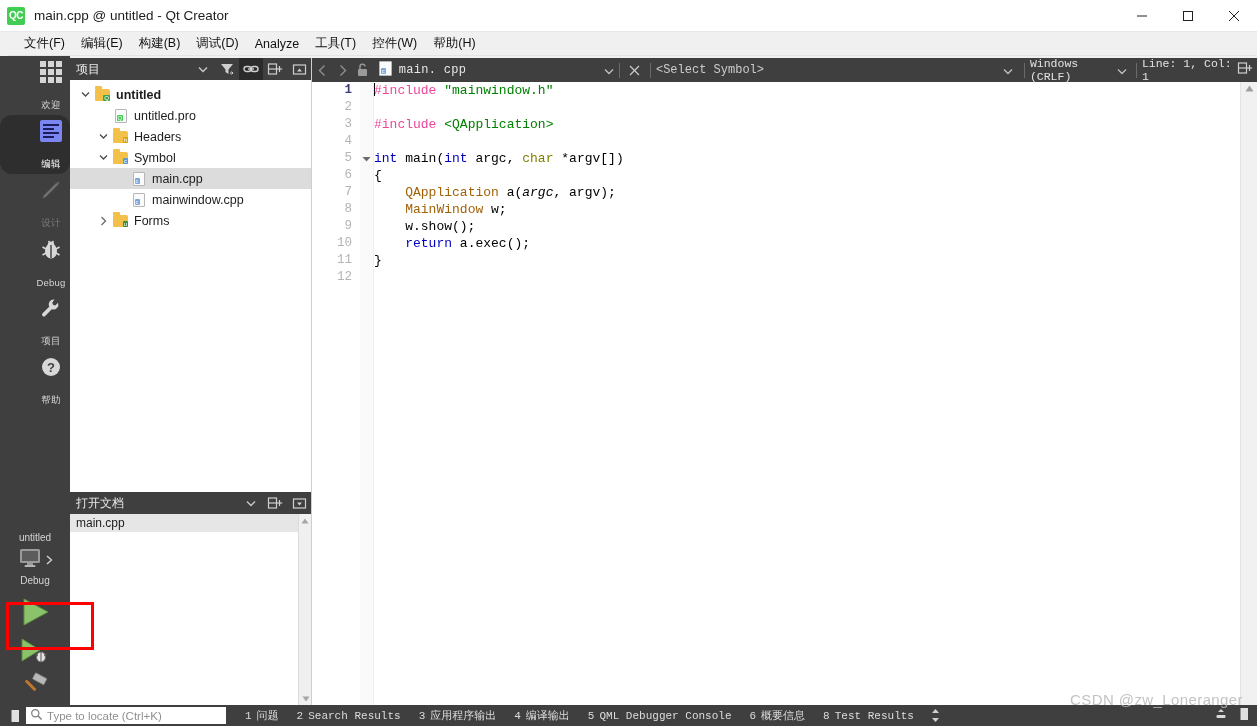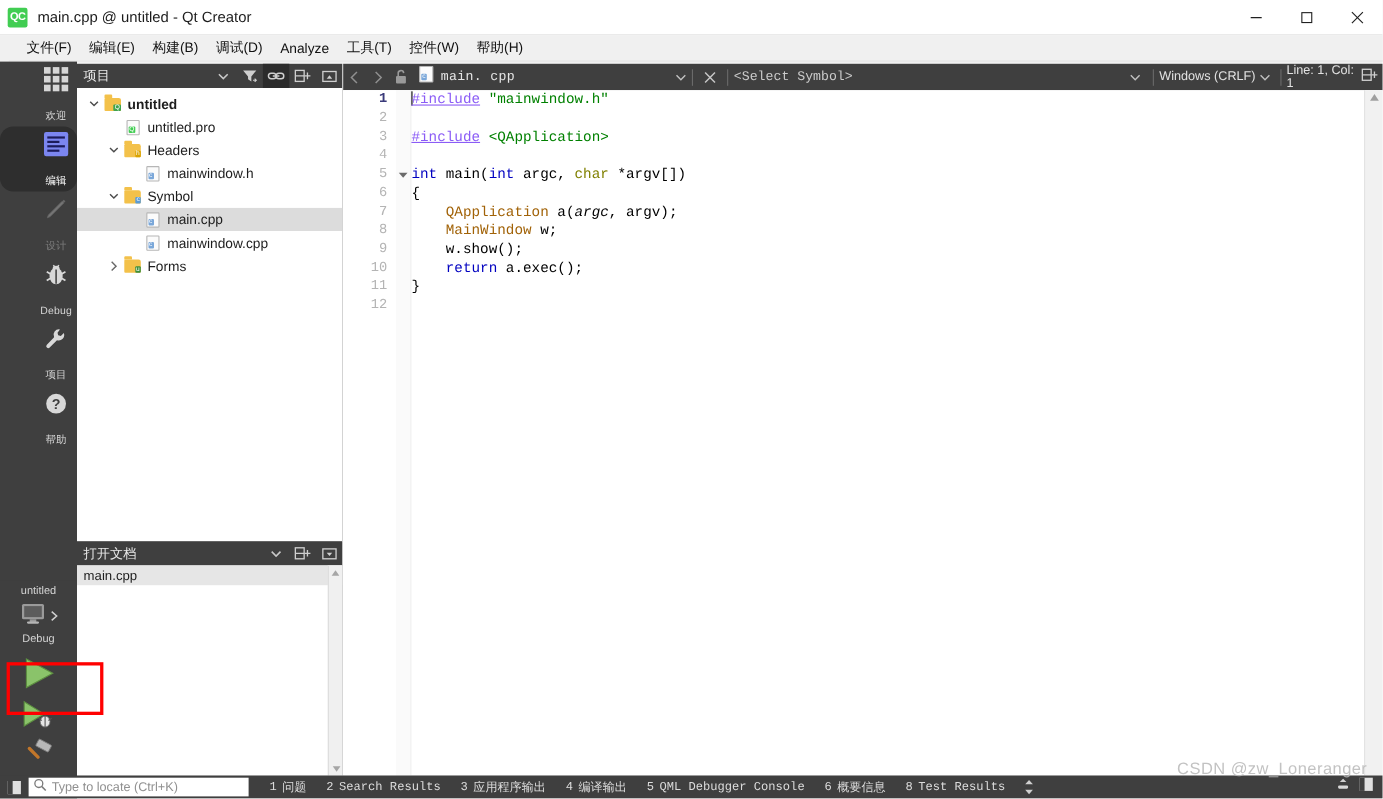--- a/index.html
+++ b/index.html
@@ -179,21 +179,21 @@
   }
   .etbtn { width:22px;height:24px;display:flex;align-items:center;justify-content:center;color:#9a9a9a; }
   .efile {
     display:flex;align-items:center;gap:7px;
     height:24px; padding-left:6px;
   }
   .efile-name { font-size:12px;color:#e6e6e6;font-family:"Liberation Mono",monospace; letter-spacing:0.3px;}
   .ecombo-arrow { margin-left:auto; }
   .edivider { width:1px; height:15px; background:#6a6a6a; margin:0 5px; }
   .esym { font-size:12px;color:#cccccc;font-family:"Liberation Mono",monospace; }
-  .eline { font-size:11.5px;color:#e2e2e2;font-family:Liberation Sans, sans-serif; }
+  .eline { font-size:11.5px;color:#e2e2e2;font-family:Liberation Mono, monospace; }
 
   
   .editor {
     position:absolute; left:312px; top:82px; width:945px; height:623px;
     background:#ffffff;
   }
   .gutter {
     position:absolute;left:0;top:0;width:48px;height:100%;
     background:#ffffff;
   }
@@ -205,21 +205,21 @@
   }
   .ln {
     height:17px; line-height:17px;
     text-align:right; padding-right:8px;
     font-family:"Liberation Mono", monospace;
     font-size:12.5px; color:#b4b4b4;
   }
   .ln.cur { color:#3b3b7a; font-weight:bold; }
   .cline { height:17px; line-height:17px; white-space:pre; }
   .k  { color:#0000c0; }      
-  .pp { color:#8b5cf6;text-decoration:underline; }      
+  .pp { color:#ec4899; }      
   .str{ color:#008000; }      
   .ty { color:#a16207; }      
   .ol { color:#808000; }      
   .id { color:#000000; }
   .par{ color:#000000; font-style:italic; }
   .fn { color:#000000; }
 
   .caret { display:inline-block; width:1px; height:13px; background:#000; vertical-align:-2px; margin-right:-1px;}
 
   .edscroll {
@@ -492,28 +492,20 @@
             </svg>
         </div>
         <div class="tico">
           <div class="folder">
               <span class="fbadge h">h</span>
             </div>
         </div>
         <div class="tlabel">Headers</div>
       </div>
 
-      <div class="trow" style="padding-left:60px">
-        <div class="tico">
-          <div class="filedoc">
-              <span class="bg blue">c</span>
-            </div>
-        </div>
-        <div class="tlabel">mainwindow.h</div>
-      </div>
 
       <div class="trow" style="padding-left:24px">
         <div class="tarrow">
           <svg width="9" height="7" viewBox="0 0 9 7">
               <path d="M1 1.5 L4.5 5 L8 1.5" fill="none" stroke="#4c4c4c" stroke-width="1.3"></path>
             </svg>
         </div>
         <div class="tico">
           <div class="folder">
               <span class="fbadge c">c</span>

